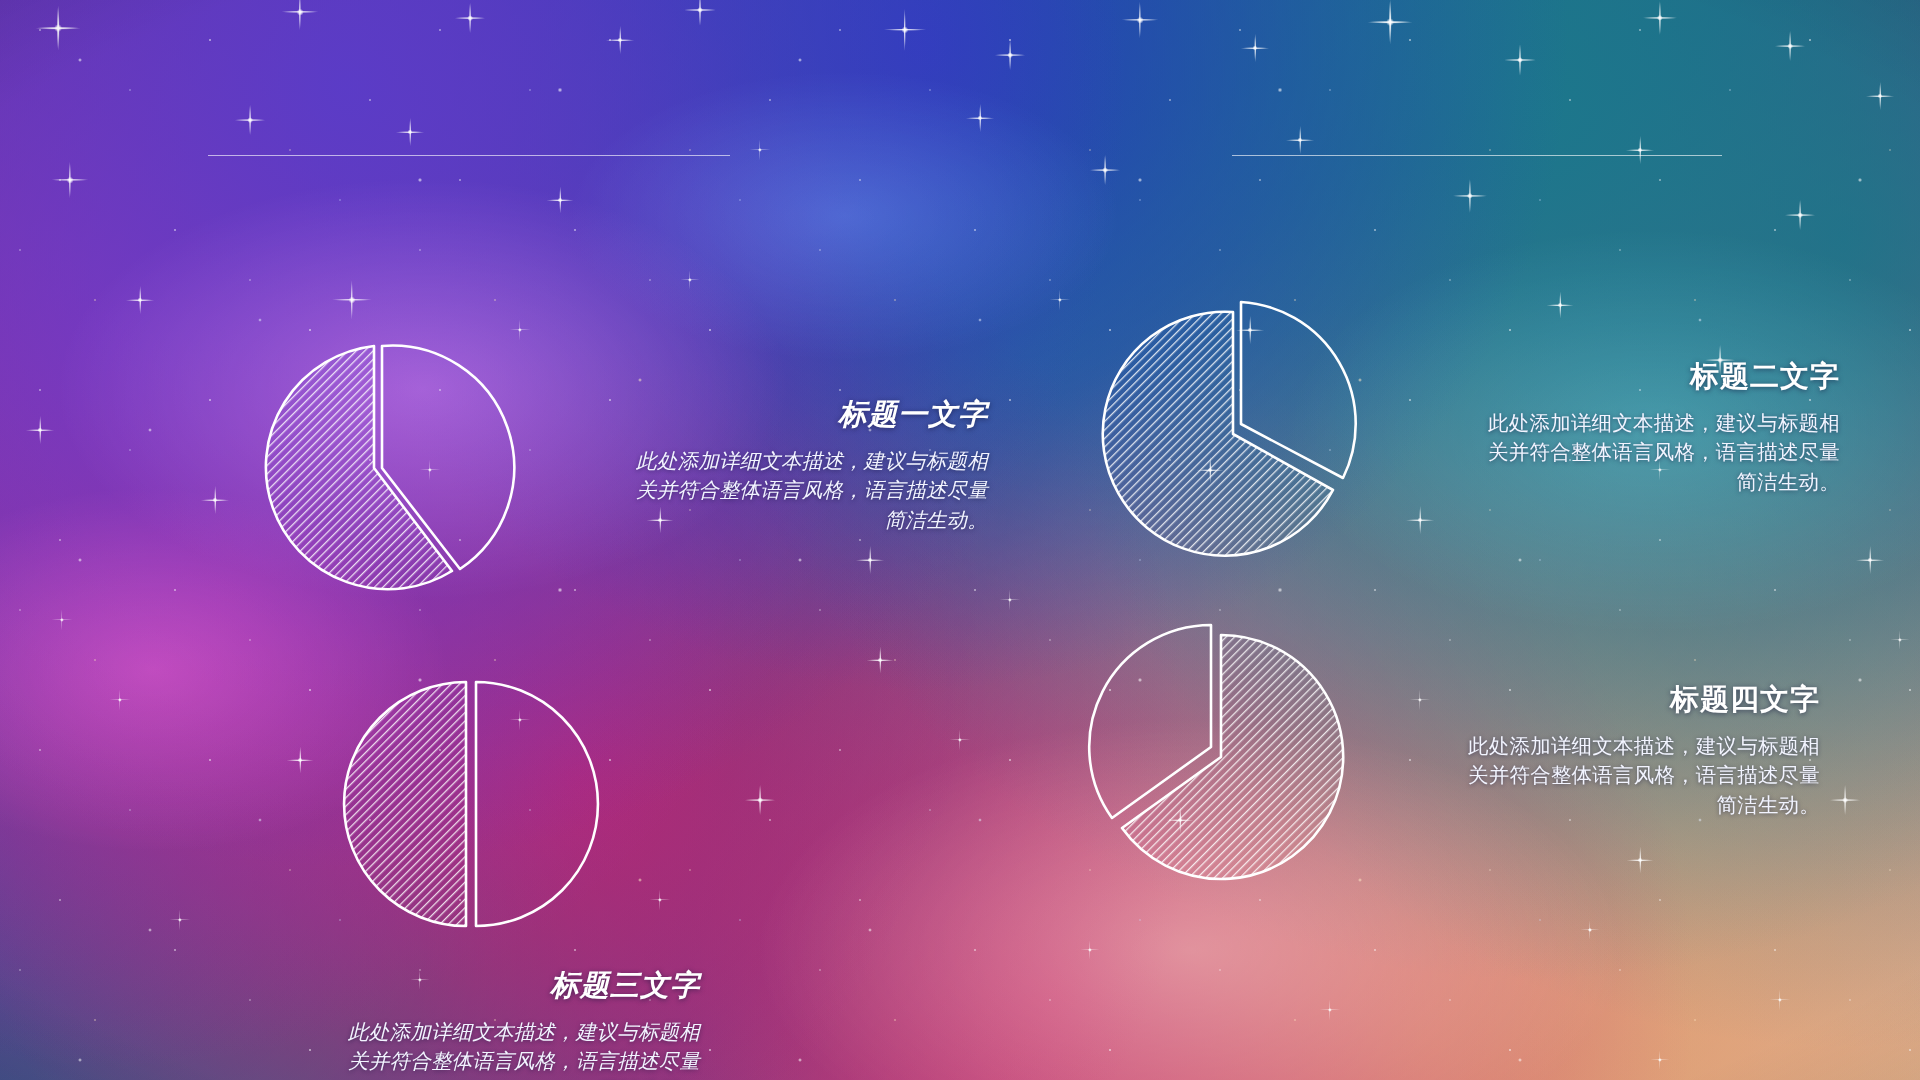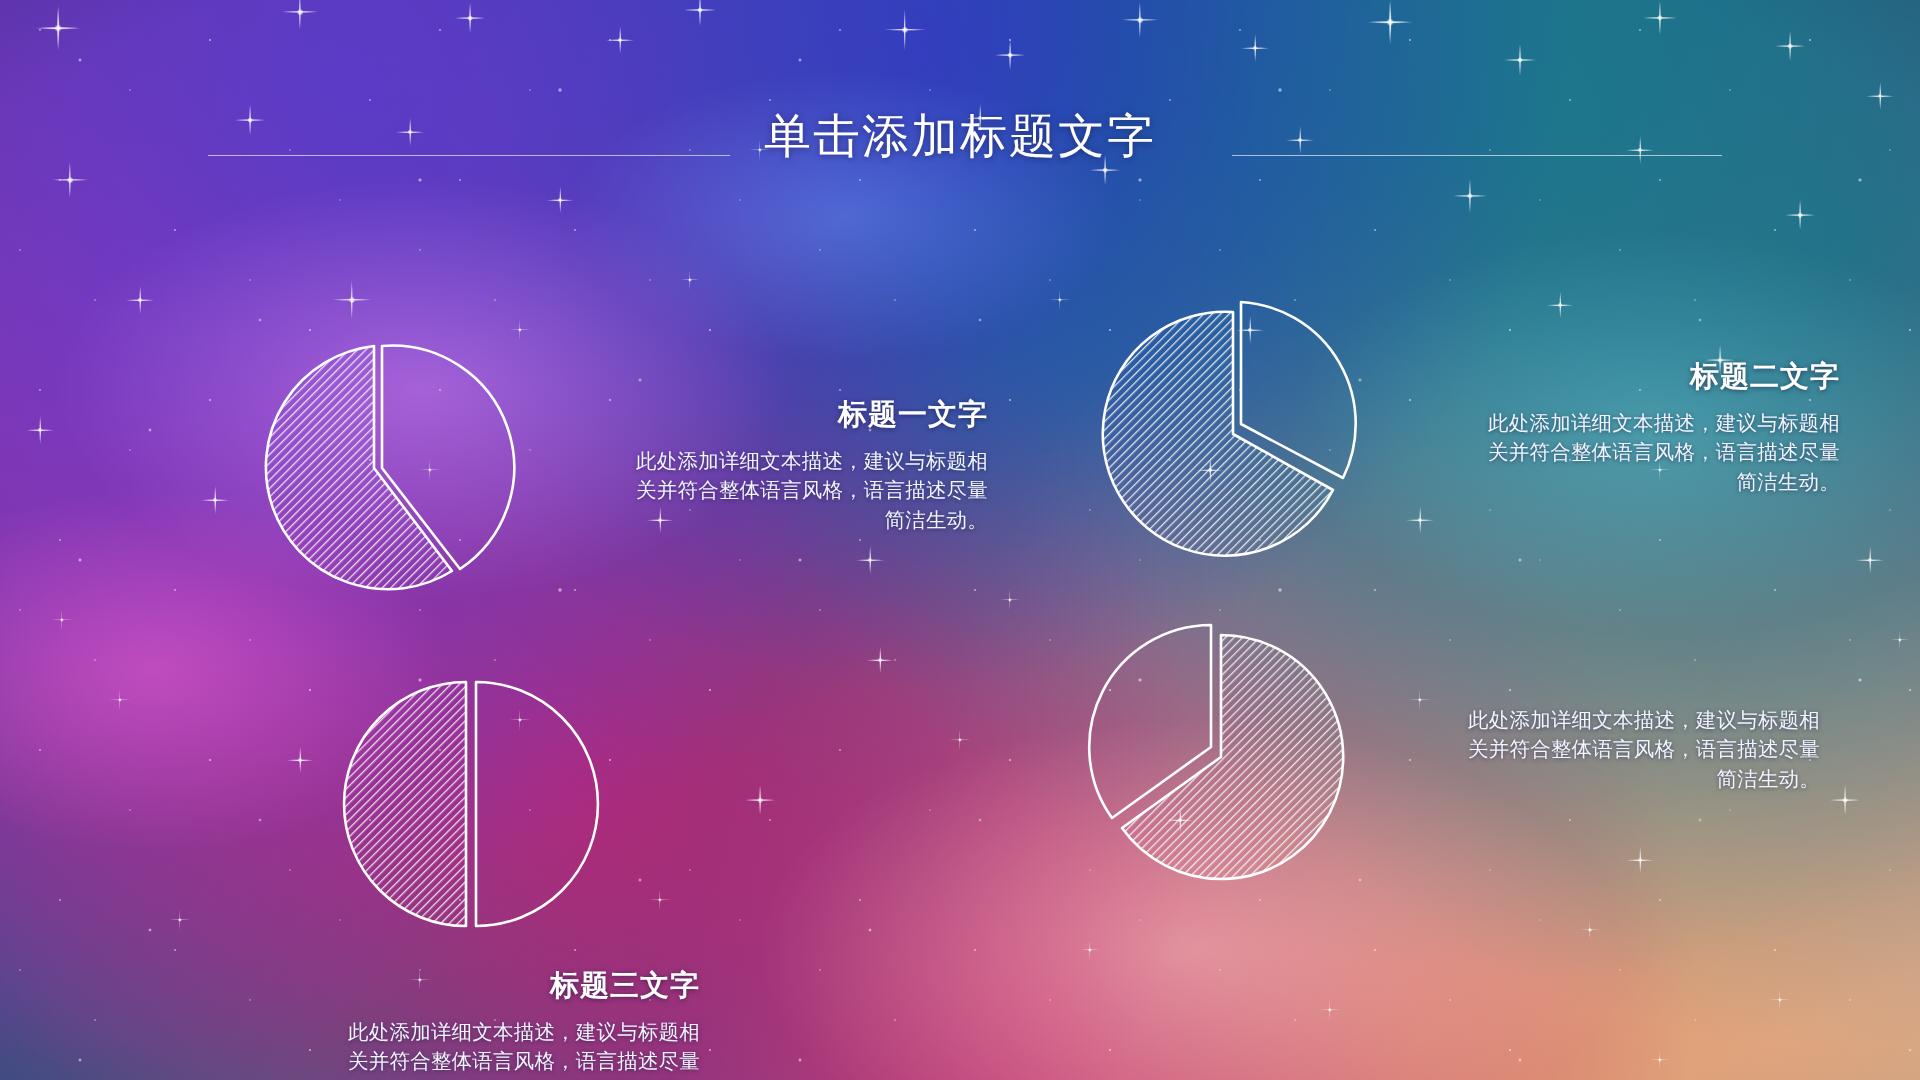--- a/index.html
+++ b/index.html
@@ -108,21 +108,21 @@
   .txt p{
     margin:0;font-size:20.5px;line-height:1.42;color:#f2f4ff;letter-spacing:.2px;
     font-family:"DejaVu Sans","Liberation Sans",sans-serif;
     text-shadow:0 1px 4px rgba(20,20,60,.55);
   }
 
   #item-1{left:228px;top:300px;}
   #item-2{left:1085px;top:262px;}
   #item-3{left:240px;top:636px;flex-direction:column;}
   #item-4{left:1065px;top:585px;}
-  #item-1 .txt,#item-3 .txt{margin-left:100px;}
+  #item-1 .txt,#item-3 .txt{margin-left:100px;font-style:italic;}
   #item-2 .txt,#item-4 .txt{margin-left:95px;}
 </style>
 </head>
 <body>
 
 <div id="slide">
 
   <div class="bg-layer" id="bg-base"></div>
   <div class="bg-layer" id="bg-nebula"></div>
   <div class="bg-layer" id="bg-stars-small"></div>
@@ -317,21 +317,20 @@
       <span class="sparkle" style="left:1900px;top:640px;--w:24px;--t:1.4px">
         <i></i>
       </span>
     </div>
   <div class="bg-layer" id="bg-vignette"></div>
 
   <div id="header">
     <div id="title-row">
       <div class="rule" id="rule-left"></div>
       <div class="rule" id="rule-right"></div>
-      <div id="slide-title">单击添加标题文字</div>
     </div>
   </div>
 
   <div class="item" id="item-1">
     <div class="chart-wrap">
       <svg viewBox="0 0 300 330">
         <defs>
           <pattern id="hatch1" width="6" height="6" patternTransform="rotate(45)" patternUnits="userSpaceOnUse">
             <line x1="0" y1="0" x2="0" y2="6" stroke="#ffffff" stroke-width="2.6" opacity="0.82"></line>
           </pattern>
@@ -396,17 +395,18 @@
             <line x1="0" y1="0" x2="0" y2="6" stroke="#ffffff" stroke-width="2.6" opacity="0.82"></line>
           </pattern>
         </defs>
 
         <path d="M 146 162 L 47 233 A 122 122 0 0 1 146 40 Z" fill="none" stroke="#ffffff" stroke-width="2.6" stroke-linejoin="round"></path>
 
         <path d="M 156 172 L 156 50 A 122 122 0 1 1 57 243 Z" fill="url(#hatch4)" stroke="#ffffff" stroke-width="2.6" stroke-linejoin="round"></path>
       </svg>
     </div>
     <div class="txt">
+      <h3>标题四文字</h3>
       <p>此处添加详细文本描述，建议与标题相关并符合整体语言风格，语言描述尽量简洁生动。</p>
     </div>
   </div>
 
 </div>
 
 </body></html>

